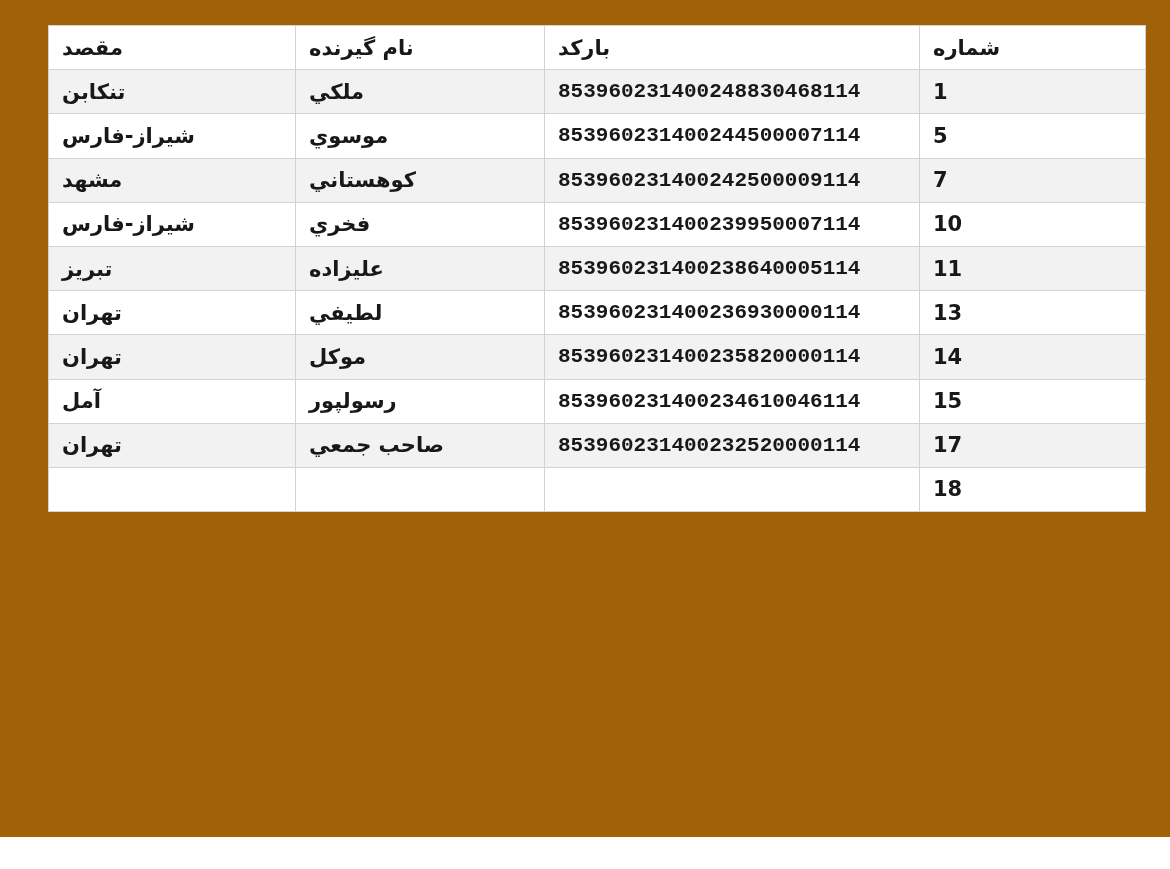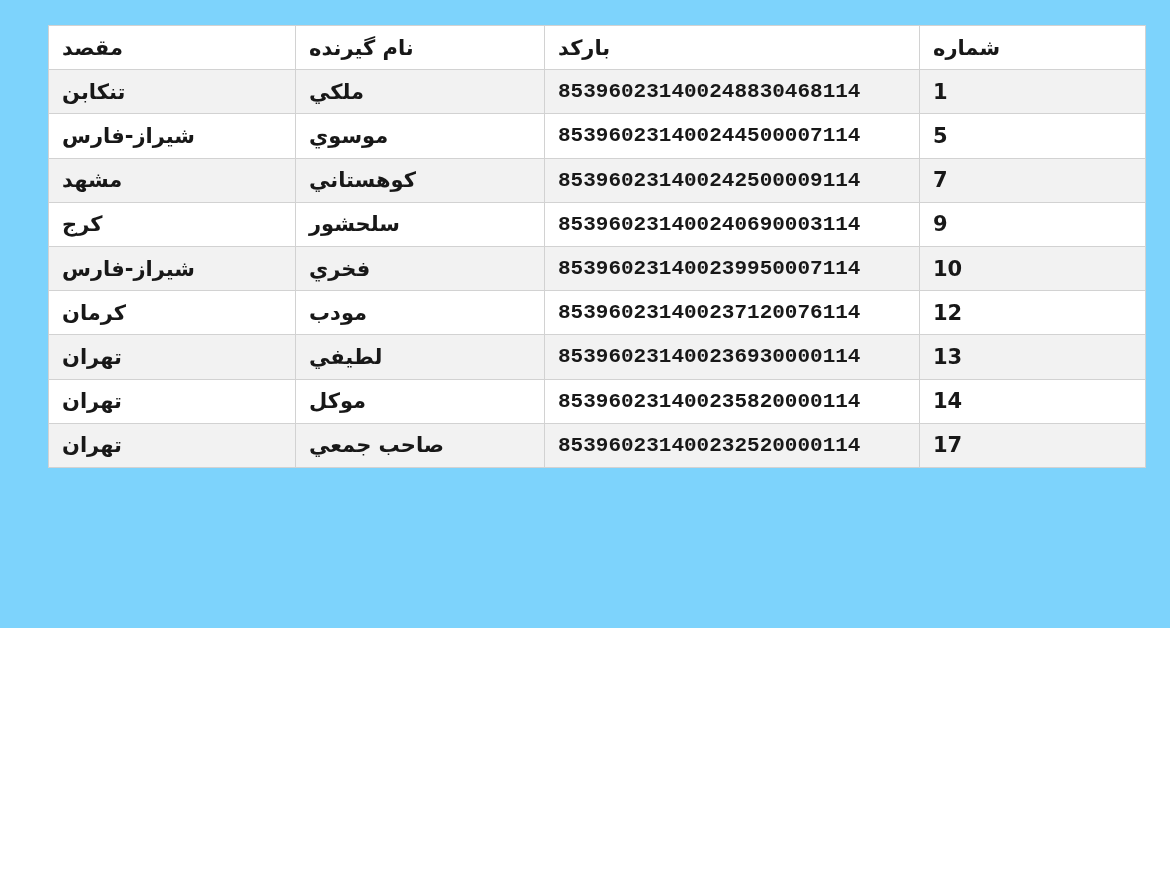--- a/index.html
+++ b/index.html
@@ -7,22 +7,22 @@
     padding: 0;
     background: #ffffff;
     width: 1170px;
     height: 869px;
     overflow: hidden;
     font-family: "DejaVu Sans", sans-serif;
   }
   .sheet {
     position: relative;
     width: 1170px;
-    height: 628px;
-    background: #7dd3fc;
+    height: 837px;
+    background: #a16207;
   }
   table.manifest {
     position: absolute;
     left: 48px;
     top: 25px;
     width: 1097px;
     border-collapse: collapse;
     table-layout: fixed;
   }
   .manifest th, .manifest td {
@@ -77,50 +77,56 @@
           <td class="barcode">853960231400244500007114</td>
           <td class="num">5</td>
         </tr>
         <tr>
           <td class="fa">مشهد</td>
           <td class="fa">كوهستاني</td>
           <td class="barcode">853960231400242500009114</td>
           <td class="num">7</td>
         </tr>
         <tr>
-          <td class="fa">كرج</td>
-          <td class="fa">سلحشور</td>
-          <td class="barcode">853960231400240690003114</td>
-          <td class="num">9</td>
-        </tr>
-        <tr>
           <td class="fa">شيراز-فارس</td>
           <td class="fa">فخري</td>
           <td class="barcode">853960231400239950007114</td>
           <td class="num">10</td>
         </tr>
         <tr>
-          <td class="fa">كرمان</td>
-          <td class="fa">مودب</td>
-          <td class="barcode">853960231400237120076114</td>
-          <td class="num">12</td>
+          <td class="fa">تبريز</td>
+          <td class="fa">عليزاده</td>
+          <td class="barcode">853960231400238640005114</td>
+          <td class="num">11</td>
         </tr>
         <tr>
           <td class="fa">تهران</td>
           <td class="fa">لطيفي</td>
           <td class="barcode">853960231400236930000114</td>
           <td class="num">13</td>
         </tr>
         <tr>
           <td class="fa">تهران</td>
           <td class="fa">موكل</td>
           <td class="barcode">853960231400235820000114</td>
           <td class="num">14</td>
         </tr>
         <tr>
+          <td class="fa">آمل</td>
+          <td class="fa">رسولپور</td>
+          <td class="barcode">853960231400234610046114</td>
+          <td class="num">15</td>
+        </tr>
+        <tr>
           <td class="fa">تهران</td>
           <td class="fa">صاحب جمعي</td>
           <td class="barcode">853960231400232520000114</td>
           <td class="num">17</td>
+        </tr>
+        <tr>
+          <td class="fa"></td>
+          <td class="fa"></td>
+          <td class="barcode"></td>
+          <td class="num">18</td>
         </tr>
       </tbody>
   </table>
 </div>
 
 </body></html>

